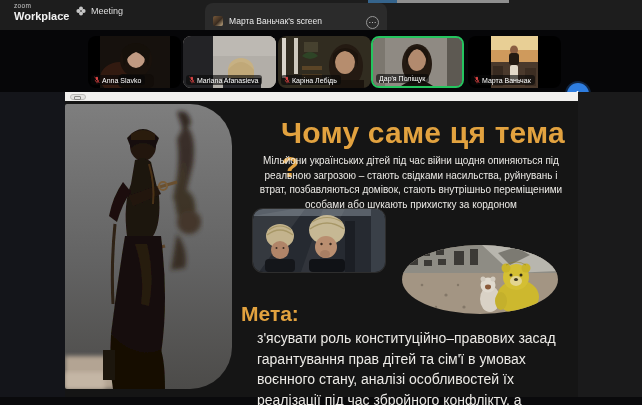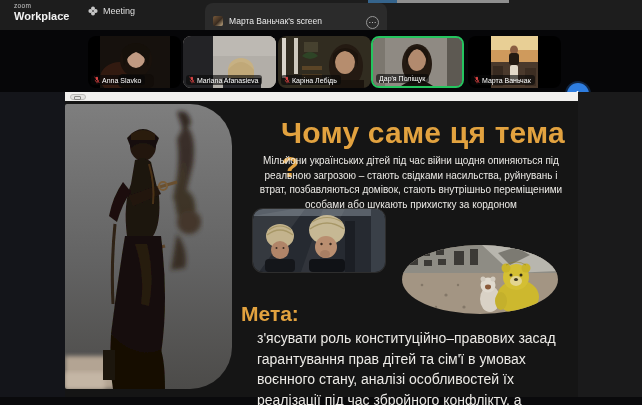--- a/index.html
+++ b/index.html
@@ -8,21 +8,21 @@
 
   
   .topbar{position:absolute;left:0;top:0;width:642px;height:30px;background:#1d1d1d;}
   .miniprog{position:absolute;top:0;height:3px;}
   .miniprog.blue{left:368px;width:29px;background:#35648c;}
   .miniprog.gray{left:397px;width:112px;background:#8f8f8f;}
   .logo{position:absolute;left:14px;top:3px;line-height:1;}
   .logo .small{font-size:6.5px;color:#c9c9c9;letter-spacing:.3px;}
   .logo .big{font-size:11px;font-weight:bold;color:#f2f2f2;margin-top:1px;}
   .logo-chev{position:absolute;left:58px;top:8px;font-size:9px;color:#b5b5b5;}
-  .meeting-tab{position:absolute;left:88px;top:6px;display:flex;align-items:center;gap:5px;color:#dedede;font-size:9px;}
+  .meeting-tab{position:absolute;left:76px;top:6px;display:flex;align-items:center;gap:5px;color:#dedede;font-size:9px;}
   .share-tab{position:absolute;left:205px;top:3px;width:182px;height:27px;background:#2b2b2b;border-radius:8px 8px 0 0;display:flex;align-items:flex-start;padding:13px 8px;gap:6px;}
   .share-tab .txt{font-size:8.5px;color:#eaeaea;white-space:nowrap;flex:1;}
   .tab-fav{width:10px;height:10px;border-radius:2px;background:linear-gradient(135deg,#7a5a3a 0%,#3a2c20 55%,#c9b089 100%);flex:0 0 auto;}
   .ellipsis-btn{width:13px;height:13px;border-radius:50%;border:1px solid #979797;color:#d2d2d2;font-size:8px;line-height:11px;text-align:center;flex:0 0 auto;}
 
   
   .strip{position:absolute;left:0;top:30px;width:642px;height:62px;background:#060608;}
   .tile{position:absolute;top:6px;width:93px;height:52px;background:#000;border-radius:8px;overflow:hidden;}
   .tile.active{border:2px solid #25c55f;}
   .vid{position:absolute;top:0;bottom:0;}

